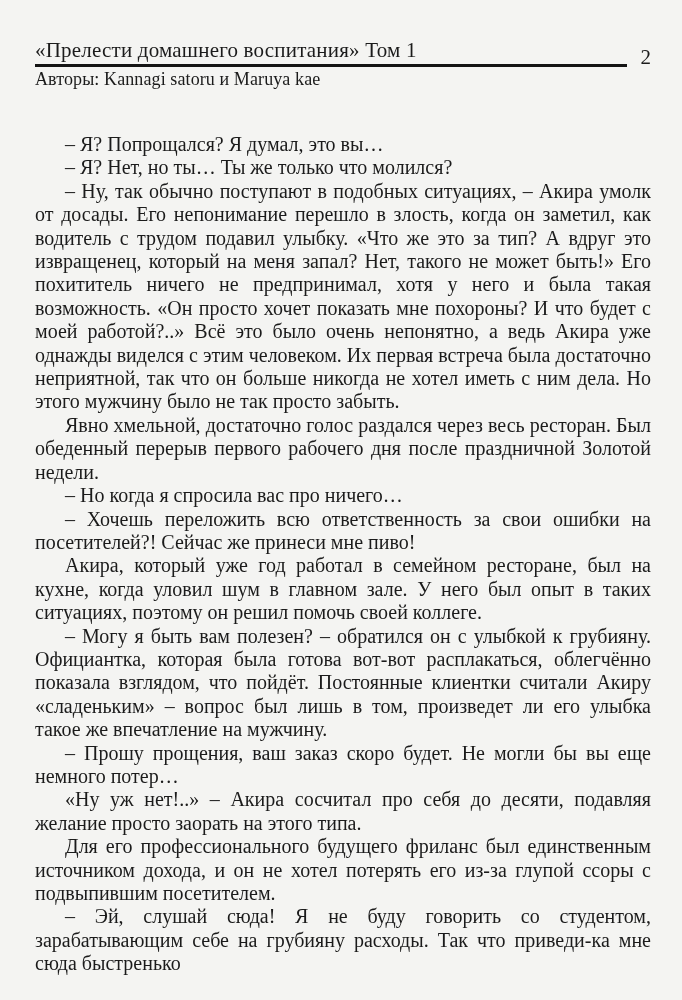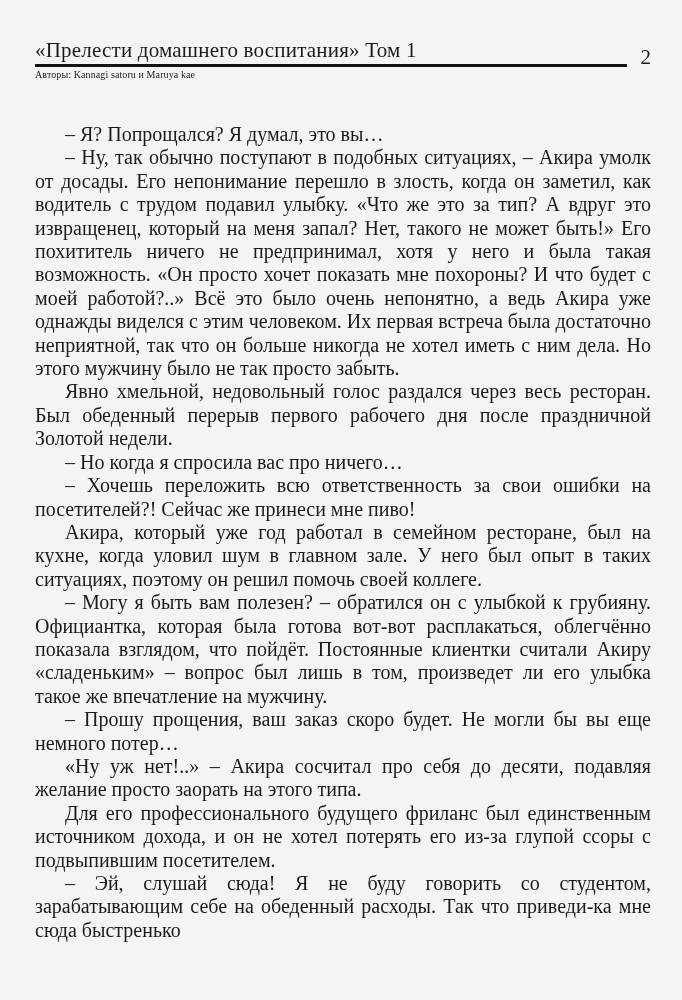--- a/index.html
+++ b/index.html
@@ -36,21 +36,21 @@
     font-size: 21px;
     letter-spacing: 0.2px;
     white-space: nowrap;
   }
   .page-num {
     font-size: 21px;
     padding-left: 14px;
     transform: translateY(3px);
   }
   .authors {
-    font-size: 10px;
+    font-size: 18px;
     margin-top: 2px;
     letter-spacing: 0.1px;
   }
   .body-text {
     margin-top: 43px;
     font-size: 20px;
     line-height: 23.4px;
     text-align: justify;
   }
   .body-text p.para {
@@ -67,25 +67,26 @@
     <div class="header-title-area">
       <div class="title">«Прелести домашнего воспитания» Том 1</div>
     </div>
     <div class="page-num">2</div>
   </div>
 
   <div class="authors">Авторы: Kannagi satoru и Maruya kae</div>
 
   <div class="body-text">
       <p class="para">– Я? Попрощался? Я думал, это вы…</p>
+      <p class="para">– Я? Нет, но ты… Ты же только что молился?</p>
       <p class="para">– Ну, так обычно поступают в подобных ситуациях, – Акира умолк от досады. Его непонимание перешло в злость, когда он заметил, как водитель с трудом подавил улыбку. «Что же это за тип? А вдруг это извращенец, который на меня запал? Нет, такого не может быть!» Его похититель ничего не предпринимал, хотя у него и была такая возможность. «Он просто хочет показать мне похороны? И что будет с моей работой?..» Всё это было очень непонятно, а ведь Акира уже однажды виделся с этим человеком. Их первая встреча была достаточно неприятной, так что он больше никогда не хотел иметь с ним дела. Но этого мужчину было не так просто забыть.</p>
-      <p class="para">Явно хмельной, недовольный голос раздался через весь ресторан. Был обеденный перерыв первого рабочего дня после праздничной Золотой недели.</p>
+      <p class="para">Явно хмельной, достаточно голос раздался через весь ресторан. Был обеденный перерыв первого рабочего дня после праздничной Золотой недели.</p>
       <p class="para">– Но когда я спросила вас про ничего…</p>
       <p class="para">– Хочешь переложить всю ответственность за свои ошибки на посетителей?! Сейчас же принеси мне пиво!</p>
       <p class="para">Акира, который уже год работал в семейном ресторане, был на кухне, когда уловил шум в главном зале. У него был опыт в таких ситуациях, поэтому он решил помочь своей коллеге.</p>
       <p class="para">– Могу я быть вам полезен? – обратился он с улыбкой к грубияну. Официантка, которая была готова вот-вот расплакаться, облегчённо показала взглядом, что пойдёт. Постоянные клиентки считали Акиру «сладеньким» – вопрос был лишь в том, произведет ли его улыбка такое же впечатление на мужчину.</p>
       <p class="para">– Прошу прощения, ваш заказ скоро будет. Не могли бы вы еще немного потер…</p>
       <p class="para">«Ну уж нет!..» – Акира сосчитал про себя до десяти, подавляя желание просто заорать на этого типа.</p>
       <p class="para">Для его профессионального будущего фриланс был единственным источником дохода, и он не хотел потерять его из-за глупой ссоры с подвыпившим посетителем.</p>
-      <p class="para">– Эй, слушай сюда! Я не буду говорить со студентом, зарабатывающим себе на обеденный расходы. Так что приведи-ка мне сюда быстренько</p>
+      <p class="para">– Эй, слушай сюда! Я не буду говорить со студентом, зарабатывающим себе на грубияну расходы. Так что приведи-ка мне сюда быстренько</p>
     </div>
 
 </div>
 
 </body></html>

